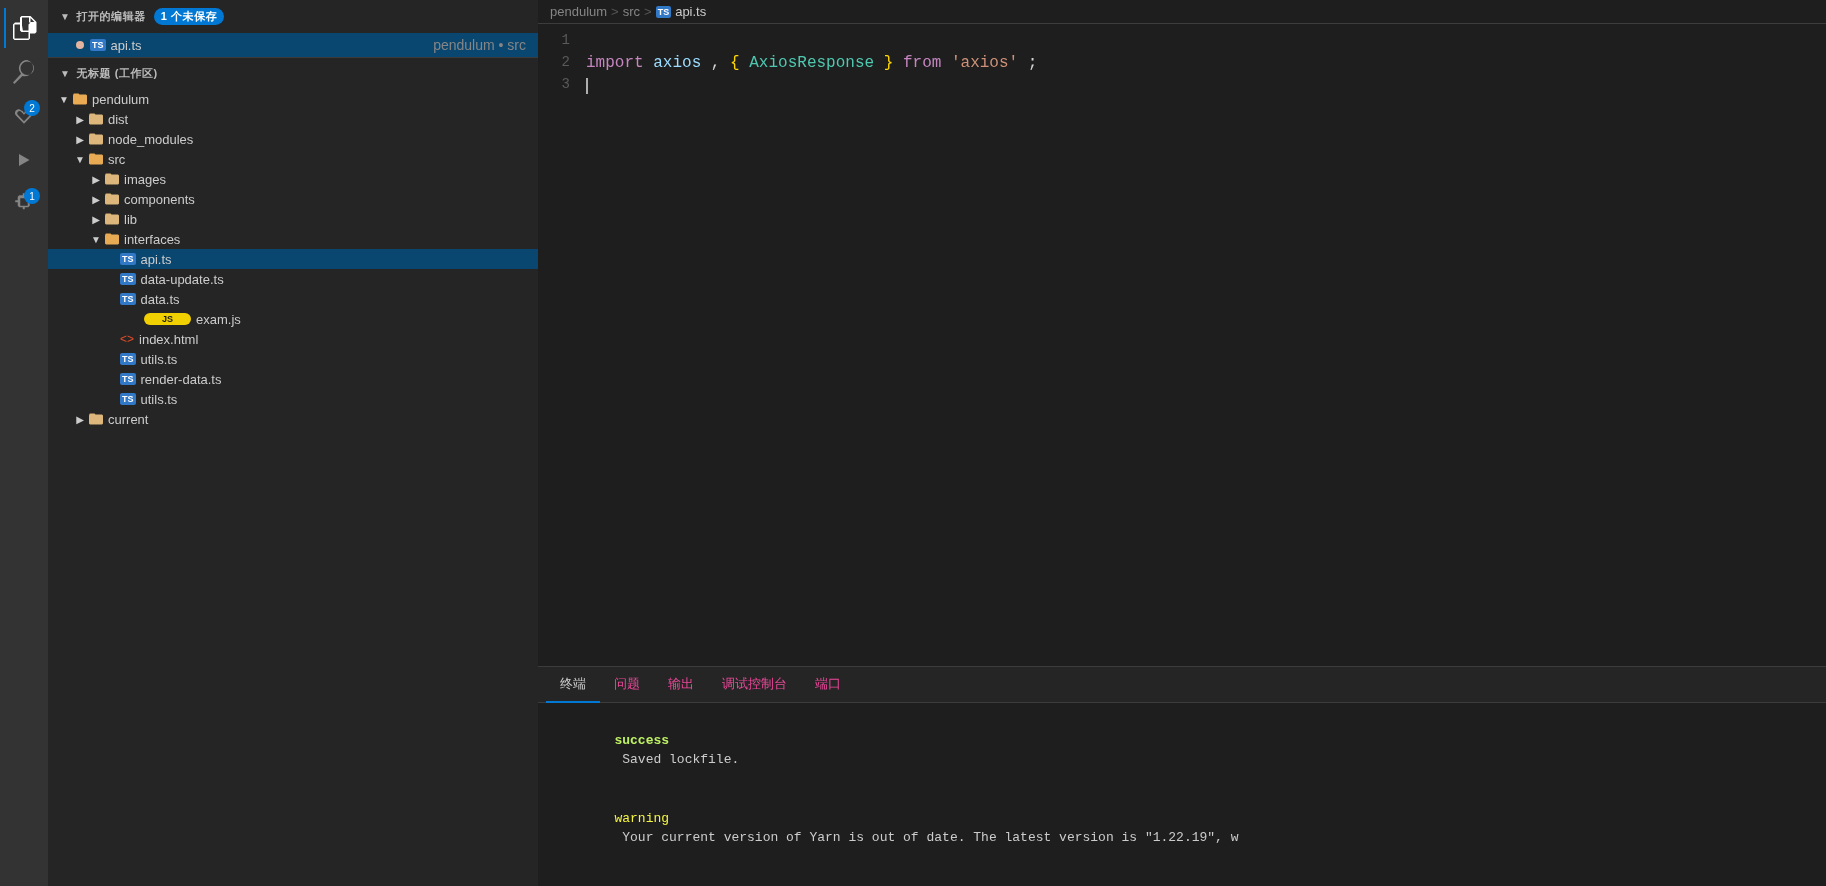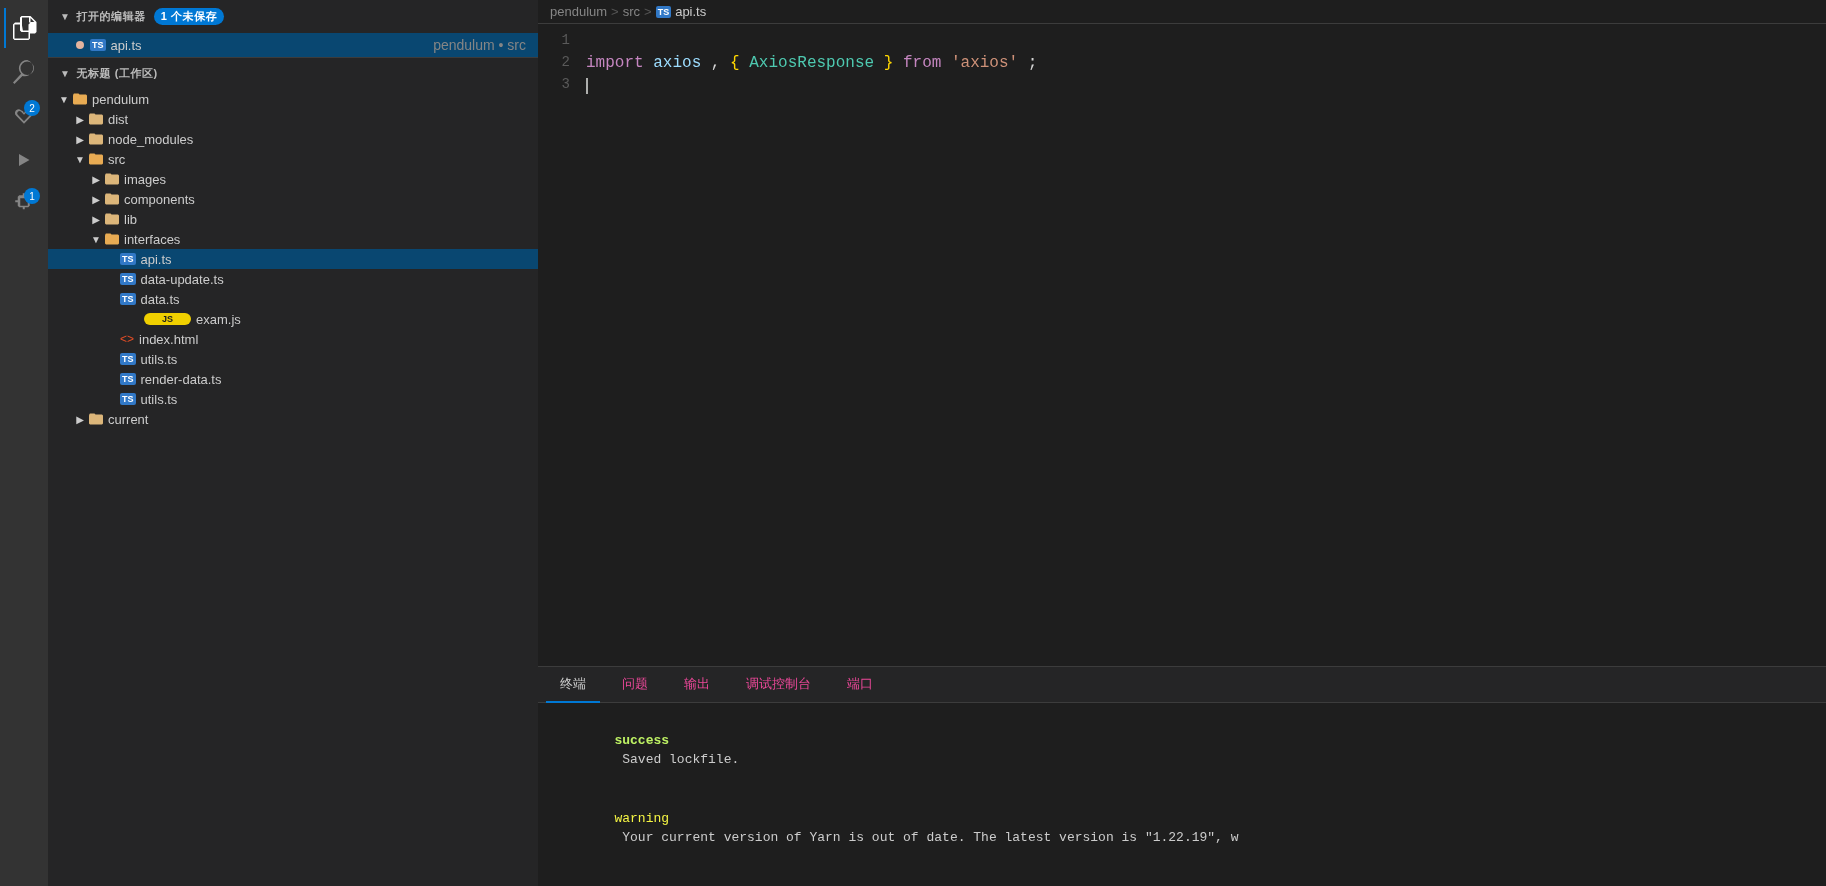--- a/index.html
+++ b/index.html
@@ -277,21 +277,21 @@
       flex-direction: column;
     }
 
     .terminal-tabs {
       display: flex;
       align-items: center;
       background: #252526;
       border-bottom: 1px solid #3c3c3c;
       padding: 0 8px;
       height: 36px;
-      gap: 8px;
+      gap: 0;
     }
     .terminal-tab {
       padding: 8px 14px;
       cursor: pointer;
       color: #ec4899;
       font-size: 13px;
       border-bottom: 2px solid transparent;
     }
     .terminal-tab.active {
       color: #cccccc;

